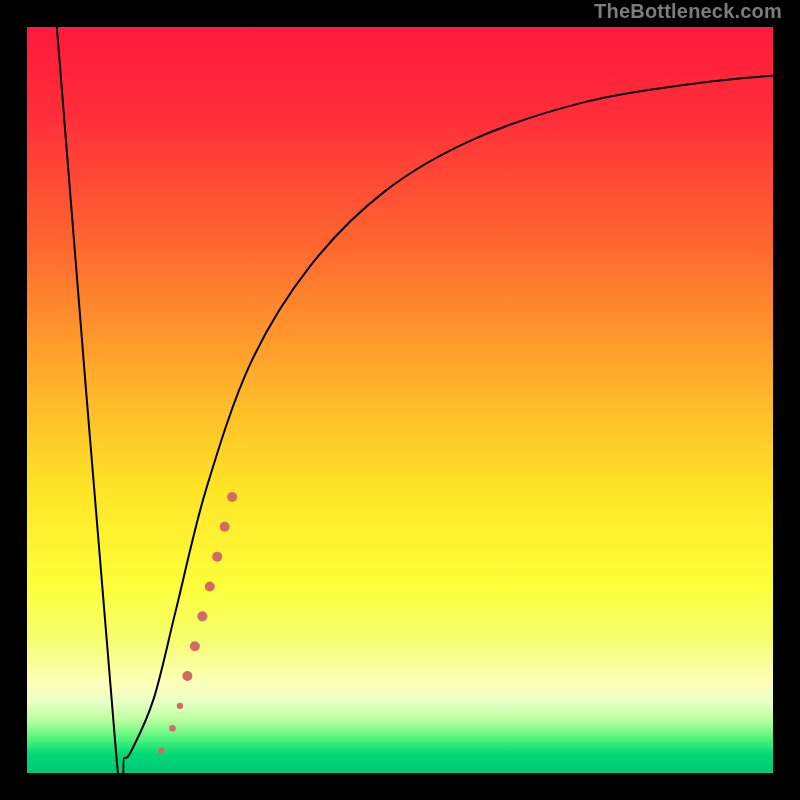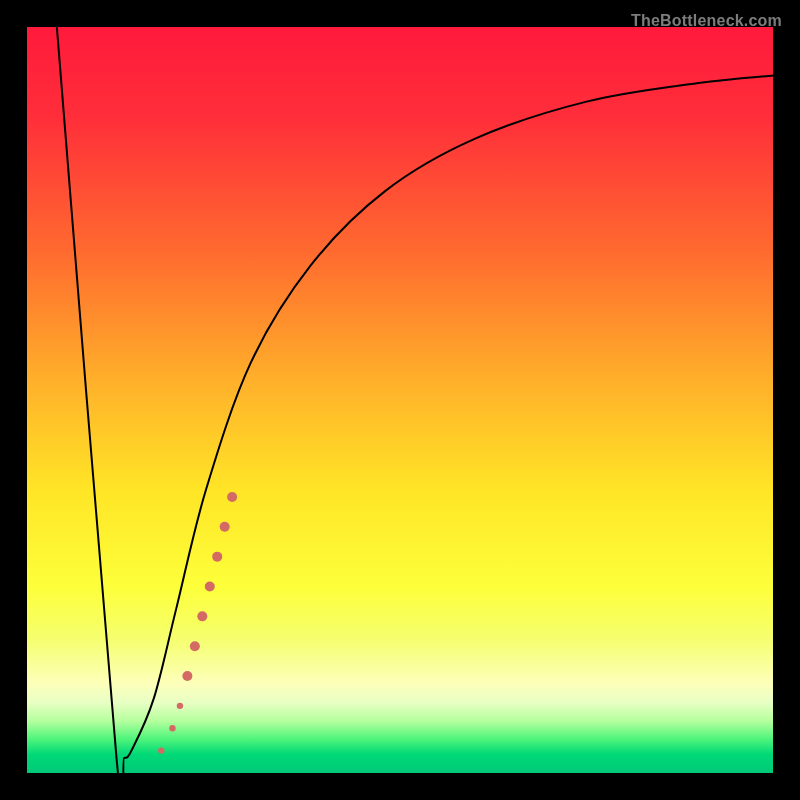--- a/index.html
+++ b/index.html
@@ -11,24 +11,24 @@
     font-family: Arial, Helvetica, sans-serif;
   }
   .frame {
     width: 800px;
     height: 800px;
     background: #000;
     position: relative;
   }
   .watermark {
     position: absolute;
-    top: 12px;
+    top: 0;
     right: 18px;
     color: #7c7c7c;
-    font-size: 16px;
+    font-size: 20px;
     font-weight: 600;
     letter-spacing: 0.2px;
     z-index: 10;
   }
   svg {
     display: block;
   }
 </style>
 </head>
 <body>

